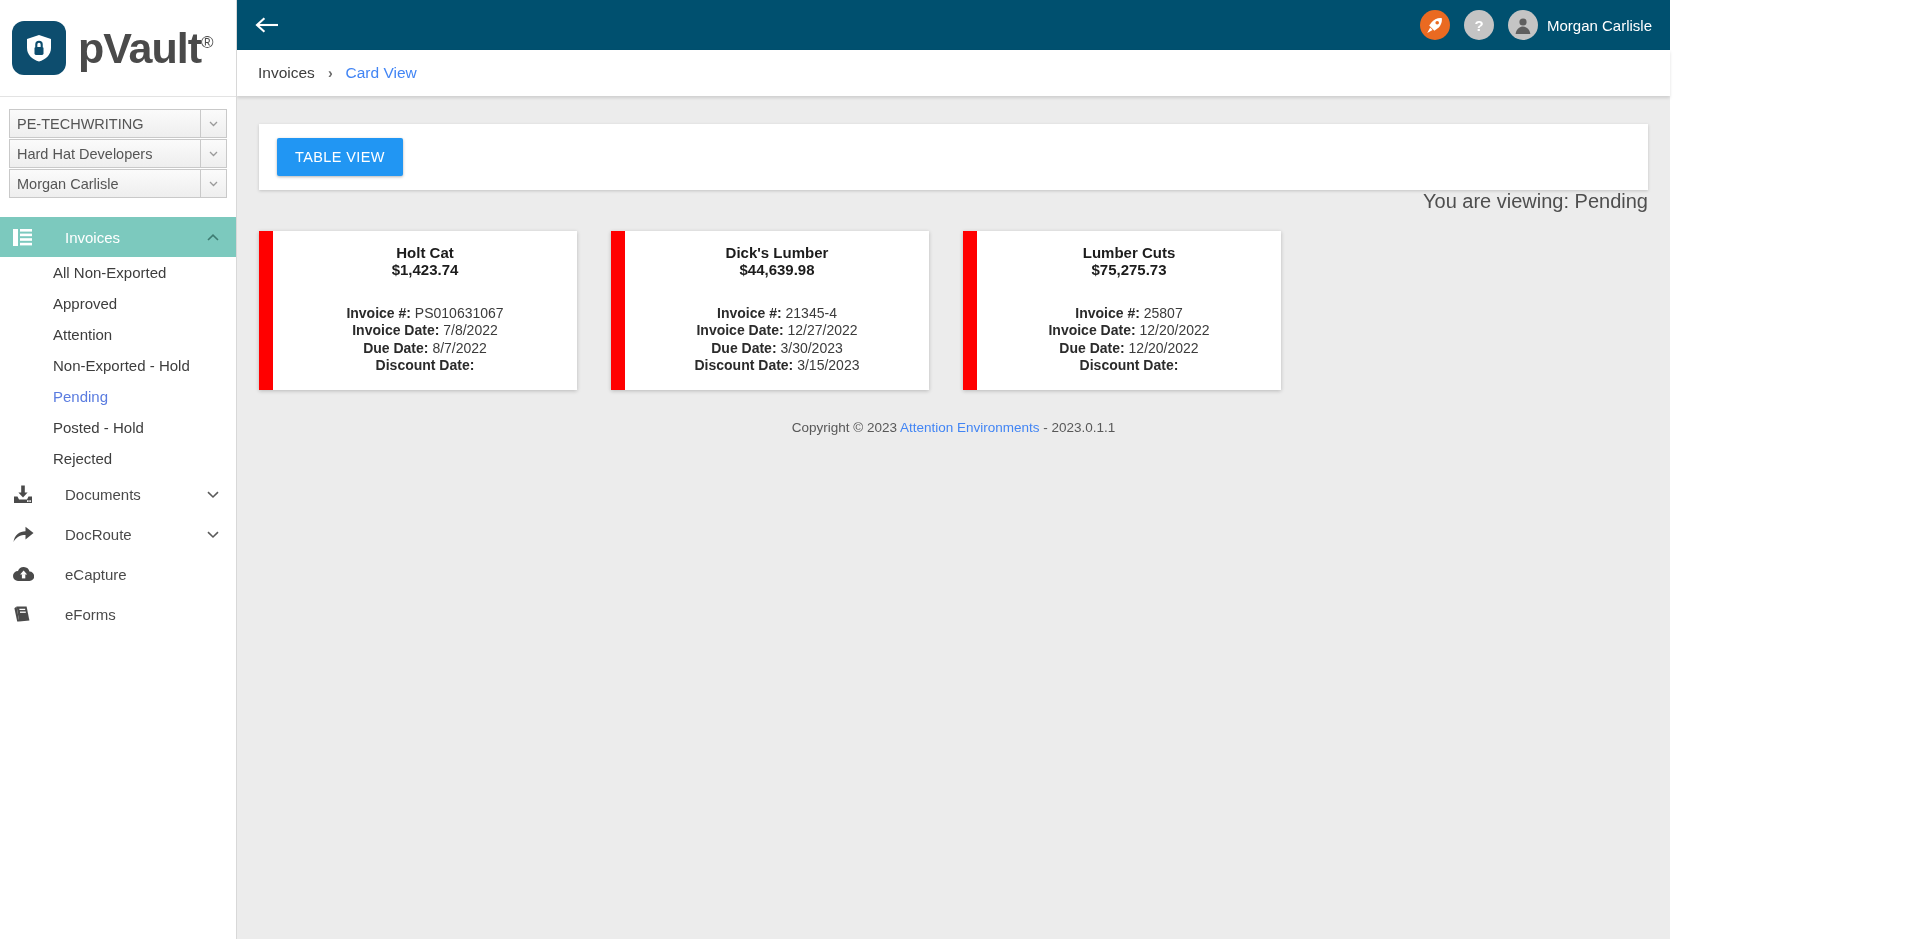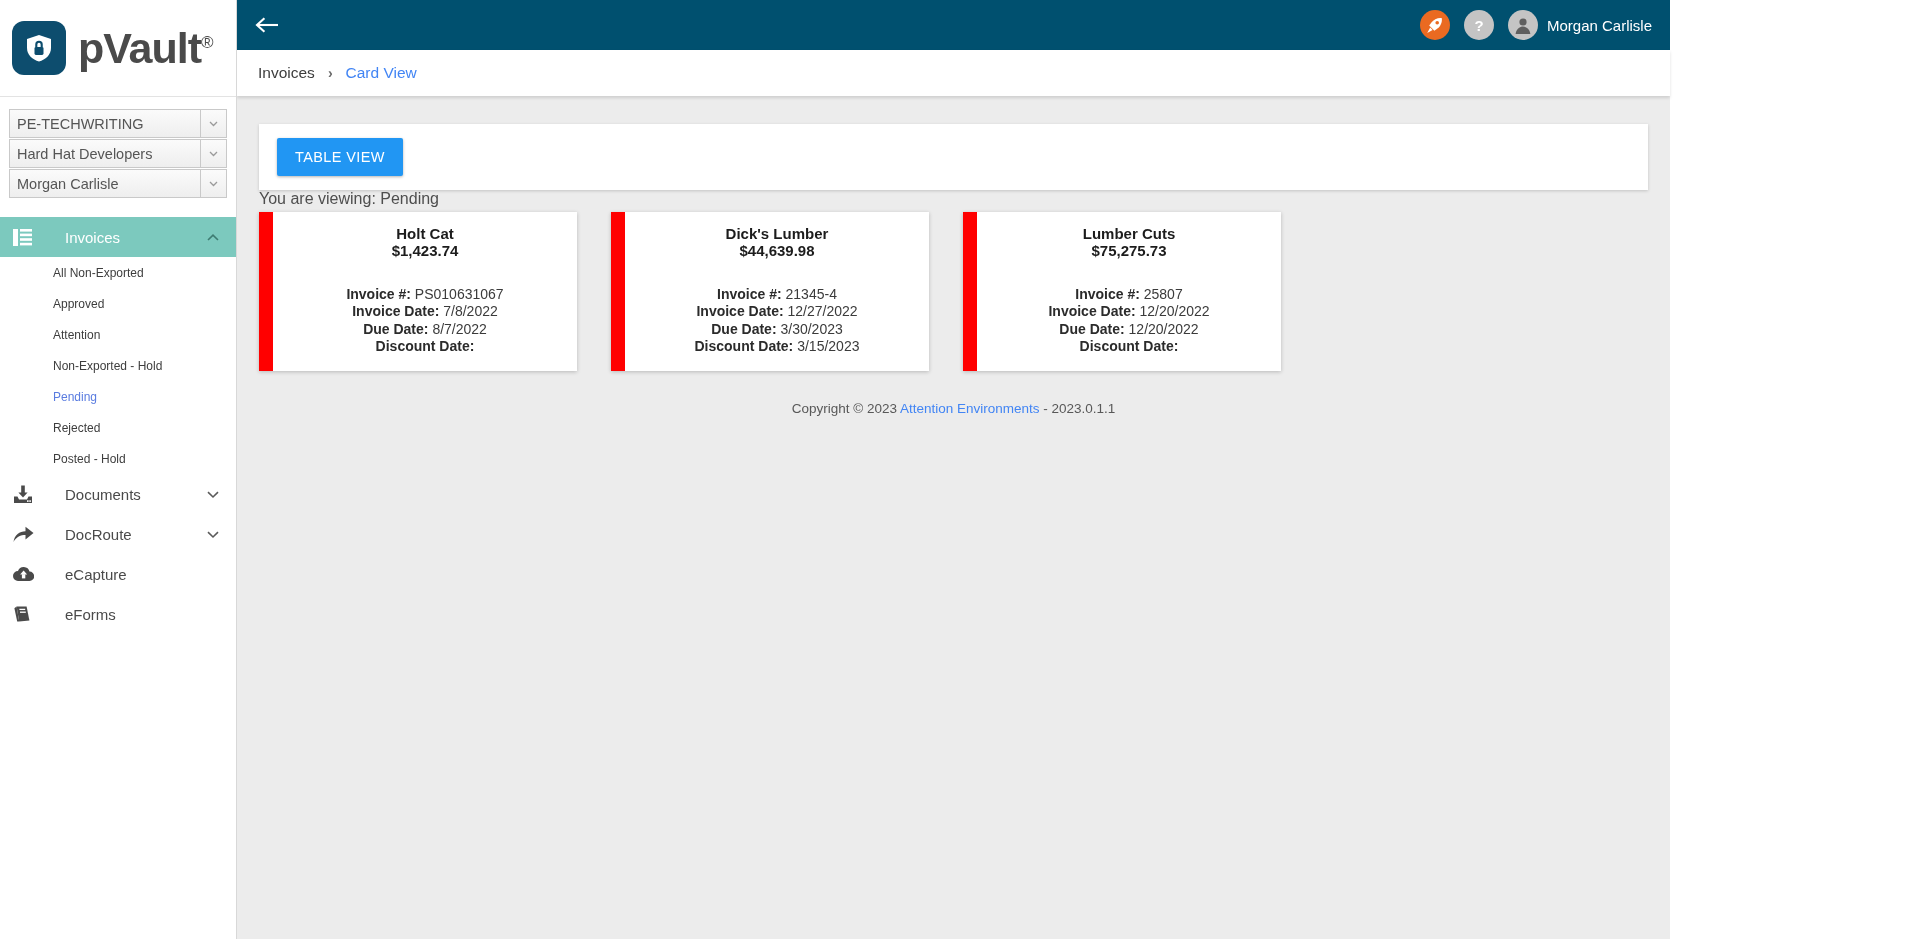--- a/index.html
+++ b/index.html
@@ -115,21 +115,21 @@
   .nav-group-label { flex: 1; padding-left: 20px; }
   .nav-chev { color: #5b5b5b; font-size: 13px; line-height: 1; }
   .nav-group-header.active .nav-chev { color: #3e7b72; }
 
   .nav-sub { padding: 0; }
   .nav-sub-item {
     height: 31px;
     display: flex;
     align-items: center;
     padding-left: 53px;
-    font-size: 12px;
+    font-size: 15px;
     color: #3d3d3d;
     cursor: pointer;
   }
   .nav-sub-item.sel { color: #5a7ce0; }
 
   
   .main {
     flex: 1;
     height: 939px;
     background: #ececec;
@@ -198,24 +198,24 @@
     border-radius: 2px;
     padding: 11px 18px;
     font-size: 14.5px;
     font-family: "Liberation Sans", sans-serif;
     letter-spacing: 0.4px;
     cursor: pointer;
     box-shadow: 0 1px 3px rgba(0,0,0,0.3);
   }
 
   .viewing-line {
-    text-align: left;
-    font-size: 16px;
+    text-align: right;
+    font-size: 20px;
     color: #4e4e4e;
-    margin-bottom: 4px;
+    margin-bottom: 18px;
   }
 
   .cards-row {
     display: flex;
     gap: 34px;
     justify-content: flex-start;
     padding-left: 0;
   }
   .card {
     width: 318px;
@@ -338,24 +338,24 @@
         <div class="nav-sub-item">
           <span>Attention</span>
         </div>
         <div class="nav-sub-item">
           <span>Non-Exported - Hold</span>
         </div>
         <div class="nav-sub-item sel">
           <span>Pending</span>
         </div>
         <div class="nav-sub-item">
+          <span>Posted - Hold</span>
+        </div>
+        <div class="nav-sub-item">
           <span>Rejected</span>
-        </div>
-        <div class="nav-sub-item">
-          <span>Posted - Hold</span>
         </div>
       </div>
 
       <div class="nav-group-header">
         <span class="nav-ico">
           <svg width="20" height="19" viewBox="0 0 20 19">
             <rect x="8.2" y="0.5" width="3.6" height="8" fill="currentColor"></rect>
             <path d="M5.4 7.4 L10 12.6 L14.6 7.4 Z" fill="currentColor"></path>
             <path d="M1 11.5 L1 18 L19 18 L19 11.5 L15.5 11.5 L14 14.4 L6 14.4 L4.5 11.5 Z" fill="currentColor"></path>
             <rect x="14" y="15.3" width="1.6" height="1.6" fill="#ffffff"></rect>

